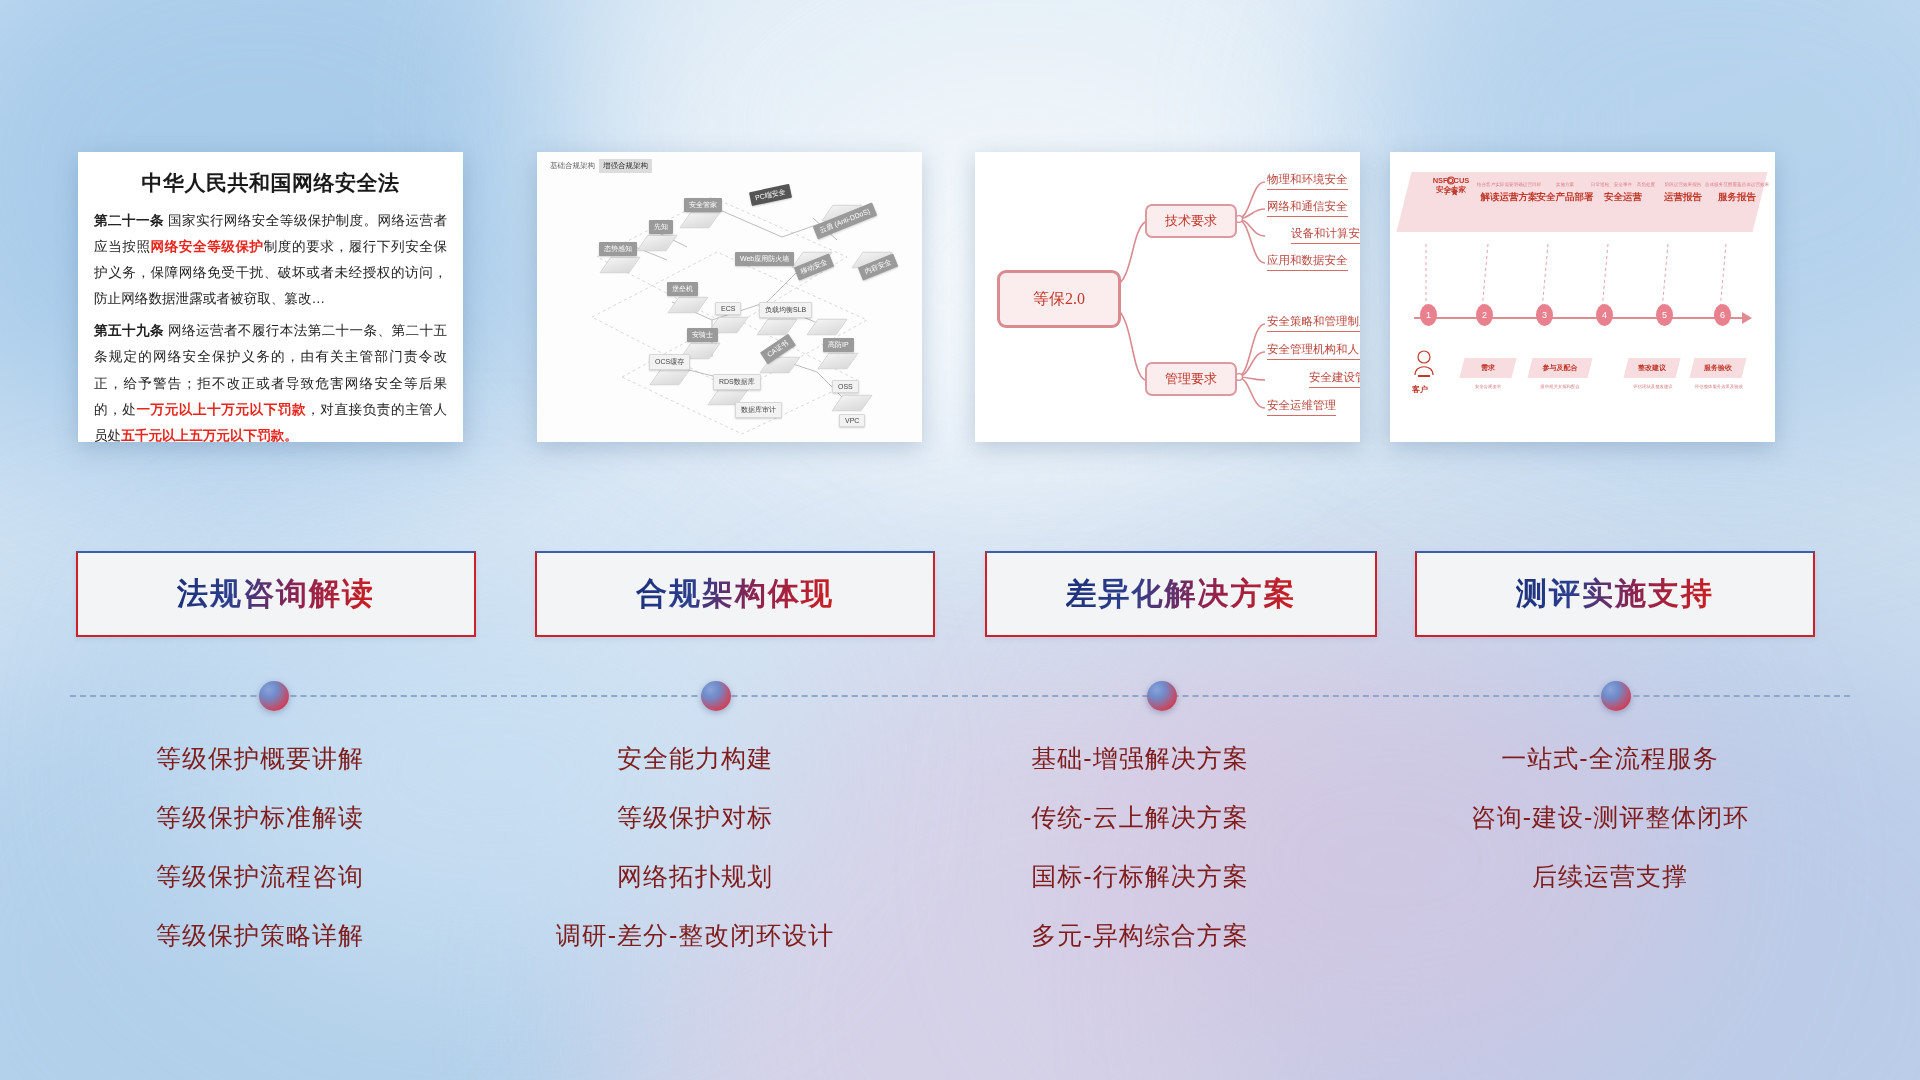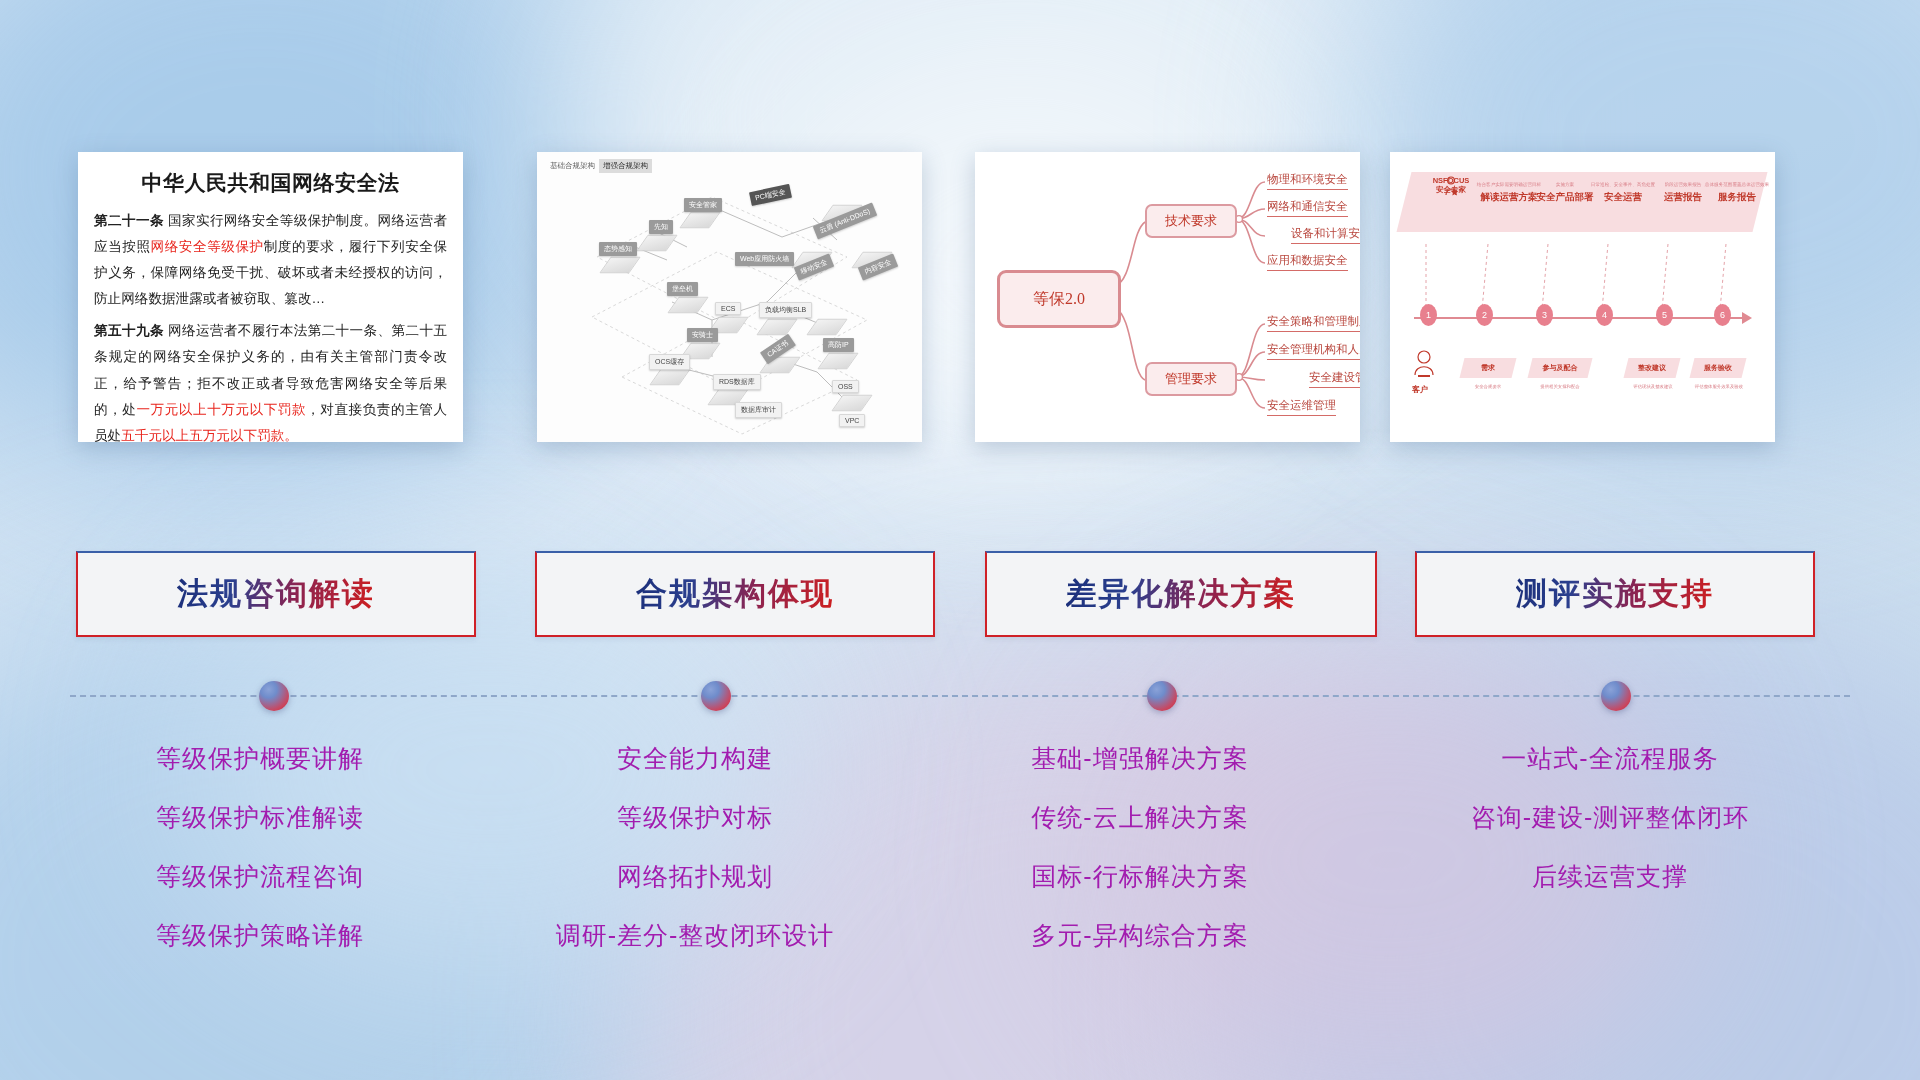--- a/index.html
+++ b/index.html
@@ -30,21 +30,21 @@
   #card-1{left:78px;}
   #card-2{left:537px;}
   #card-3{left:975px;}
   #card-4{left:1390px;}
 
   
   .law-title{text-align:center;font-size:21px;font-weight:bold;color:#1a1a1a;
              margin:17px 0 11px 0;letter-spacing:.5px;}
   .law-body{padding:0 16px;font-size:13.6px;line-height:1.92;color:#222;text-align:justify;}
   .law-body b{font-weight:bold;}
-  .law-red{color:#e8241c;}
+  .law-red{color:#e8241c;font-weight:bold;}
 
   
   .arch{position:relative;width:100%;height:100%;background:#fdfdfd;}
   .arch-tabs{position:absolute;left:9px;top:7px;display:flex;}
   .arch-tab{font-size:7.5px;color:#666;padding:2px 4px;}
   .arch-tab.on{background:#dcdcdc;color:#333;}
   .node{position:absolute;font-size:7px;color:#fff;background:#9a9a9a;
         padding:2px 5px;border-radius:1px;white-space:nowrap;box-shadow:0 1px 2px rgba(0,0,0,.18);}
   .node.light{background:#f2f2f2;color:#444;border:1px solid #d8d8d8;}
   .node.dark{background:#555;}
@@ -108,21 +108,21 @@
   .dot{position:absolute;width:30px;height:30px;border-radius:50%;
        background:radial-gradient(circle at 32% 28%,#8aa2d8 0%,#6f8ccb 28%,#c9465f 72%,#c0273f 100%);
        box-shadow:0 2px 6px rgba(60,70,120,.35);}
   #dot-1{left:259px;top:681px;}
   #dot-2{left:701px;top:681px;}
   #dot-3{left:1147px;top:681px;}
   #dot-4{left:1601px;top:681px;}
 
   
   .col{position:absolute;top:742px;text-align:center;}
-  .col p{margin:0 0 26px 0;font-size:25px;color:#a21caf;letter-spacing:1px;}
+  .col p{margin:0 0 26px 0;font-size:25px;color:#7f1d1d;letter-spacing:1px;}
   #col-1{left:60px;width:400px;}
   #col-2{left:490px;width:410px;}
   #col-3{left:930px;width:420px;}
   #col-4{left:1400px;width:420px;}
 </style>
 </head>
 <body>
 
 <div id="bg">
   <div id="bg-base"></div>

